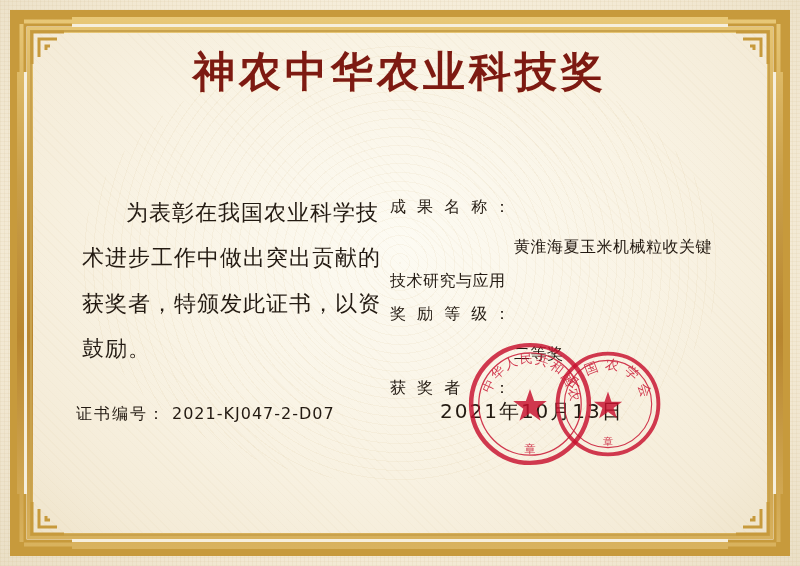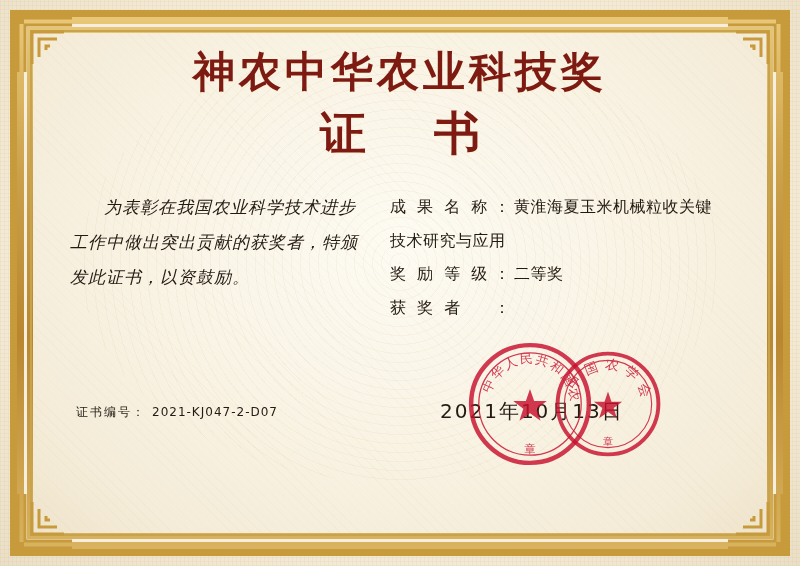--- a/index.html
+++ b/index.html
@@ -125,28 +125,27 @@
     font-size: 46px;
     font-weight: bold;
     letter-spacing: 26px;
     text-indent: 26px;
     color: #7d1a12;
     text-shadow: 0 1px 0 rgba(255,240,210,0.7);
   }
 
   .body-left {
     position: absolute;
-    left: 70px;
+    left: 82px;
     top: 190px;
     width: 300px;
-    font-size: 17px;
+    font-size: 22px;
     line-height: 2.06;
     color: #231a12;
     letter-spacing: 1px;
-    font-style: italic;
   }
   .body-left p {
     margin: 0;
     text-indent: 2em;
   }
 
   .body-right {
     position: absolute;
     left: 390px;
     top: 192px;
@@ -166,34 +165,35 @@
     letter-spacing: 3px;
     white-space: nowrap;
   }
   .field-colon {
     flex: 0 0 auto;
     padding-right: 4px;
   }
   .field-value {
     flex: 1 1 auto;
     letter-spacing: 0.5px;
+    margin-top: 40px;
   }
   .field-value-cont {
     letter-spacing: 0.5px;
     margin-bottom: 4px;
   }
   .field-value-cont.indent {
     margin-left: 120px;
   }
 
   .cert-no {
     position: absolute;
     left: 76px;
     top: 404px;
-    font-size: 12px;
+    font-size: 16px;
     color: #231a12;
     letter-spacing: 1px;
   }
   .cert-no .label { letter-spacing: 2px; }
   .cert-no .value { margin-left: 6px; }
 
   .date {
     position: absolute;
     left: 440px;
     top: 398px;
@@ -289,21 +289,20 @@
       <g fill="#c79a3c">
         <rect x="2" y="2" width="8" height="8"></rect>
       </g>
     </svg>
   </div>
 
   <div class="content">
 
     <div class="title-block">
       <div class="title-main">神农中华农业科技奖</div>
-      <div class="title-sub">证 书</div>
     </div>
 
     <div class="body-left">
       <p>为表彰在我国农业科学技术进步工作中做出突出贡献的获奖者，特颁发此证书，以资鼓励。</p>
     </div>
 
     <div class="body-right">
 
       <div class="field-row">
         <span class="field-label">成 果 名 称</span>

